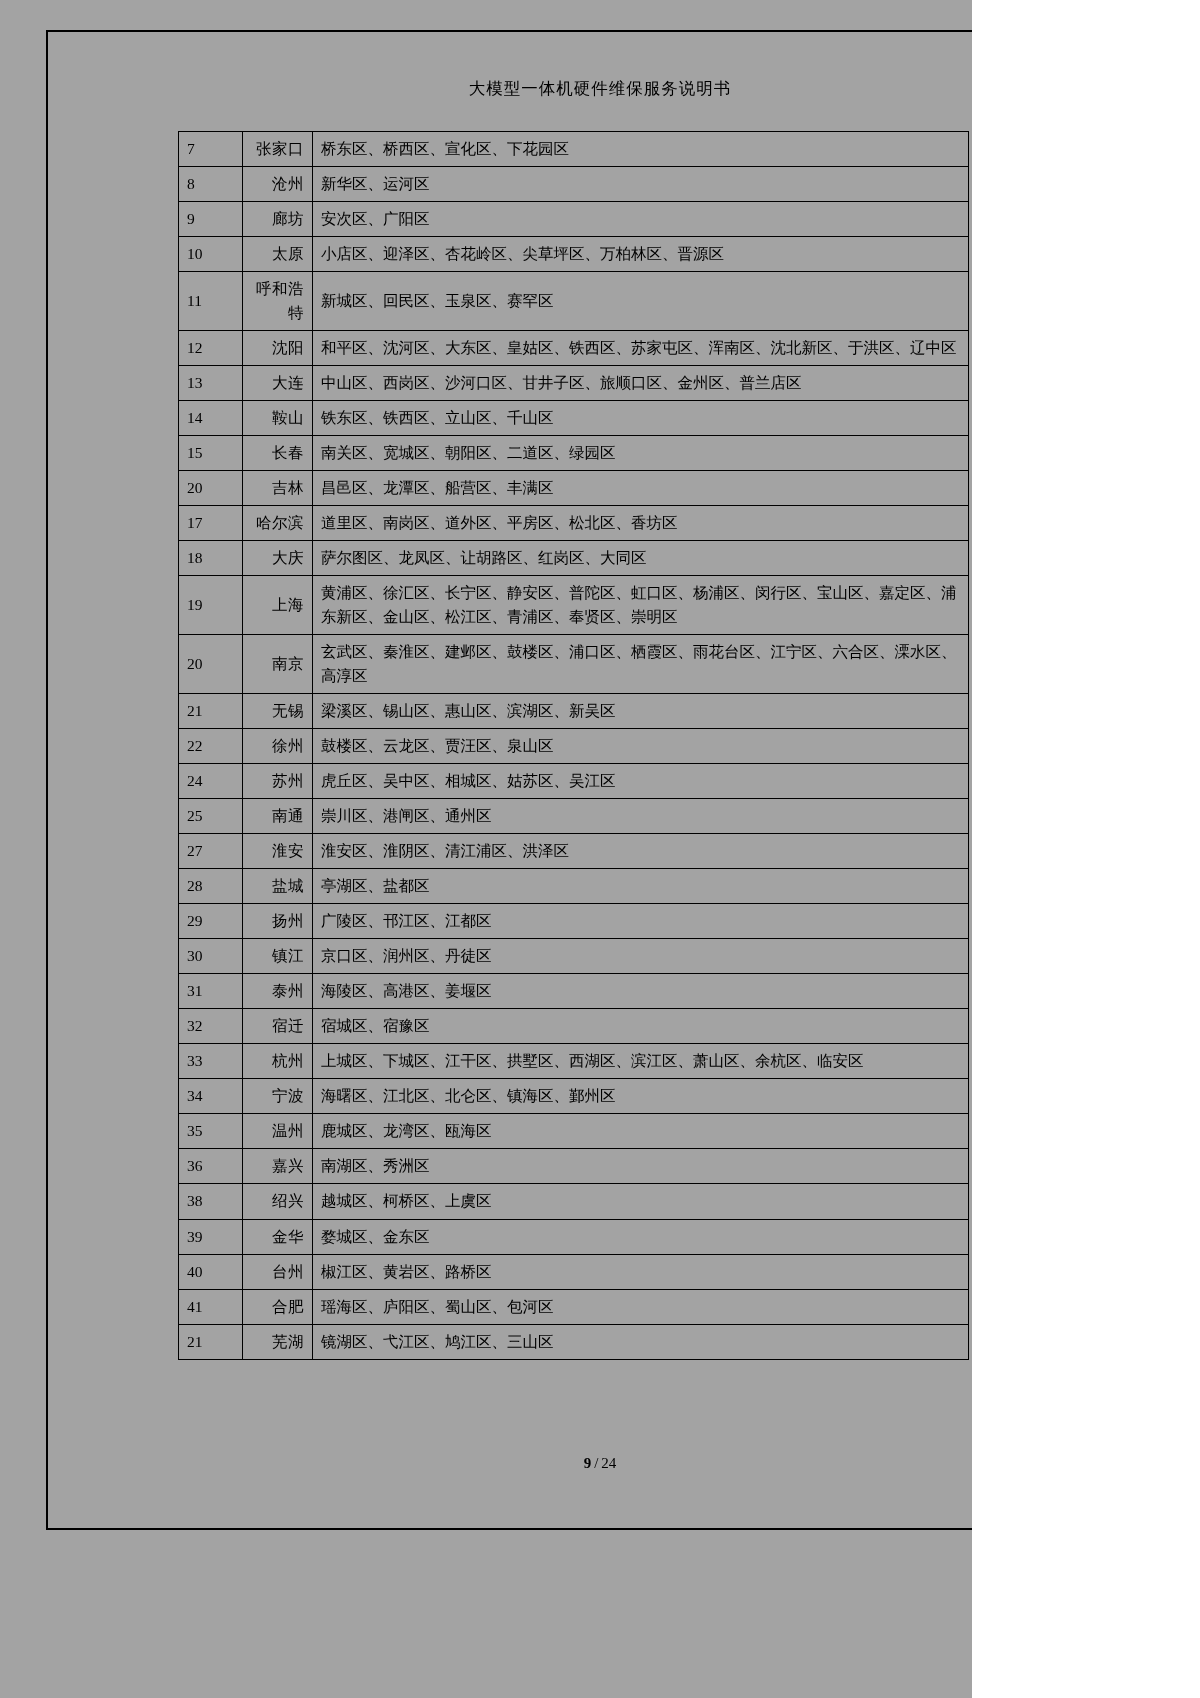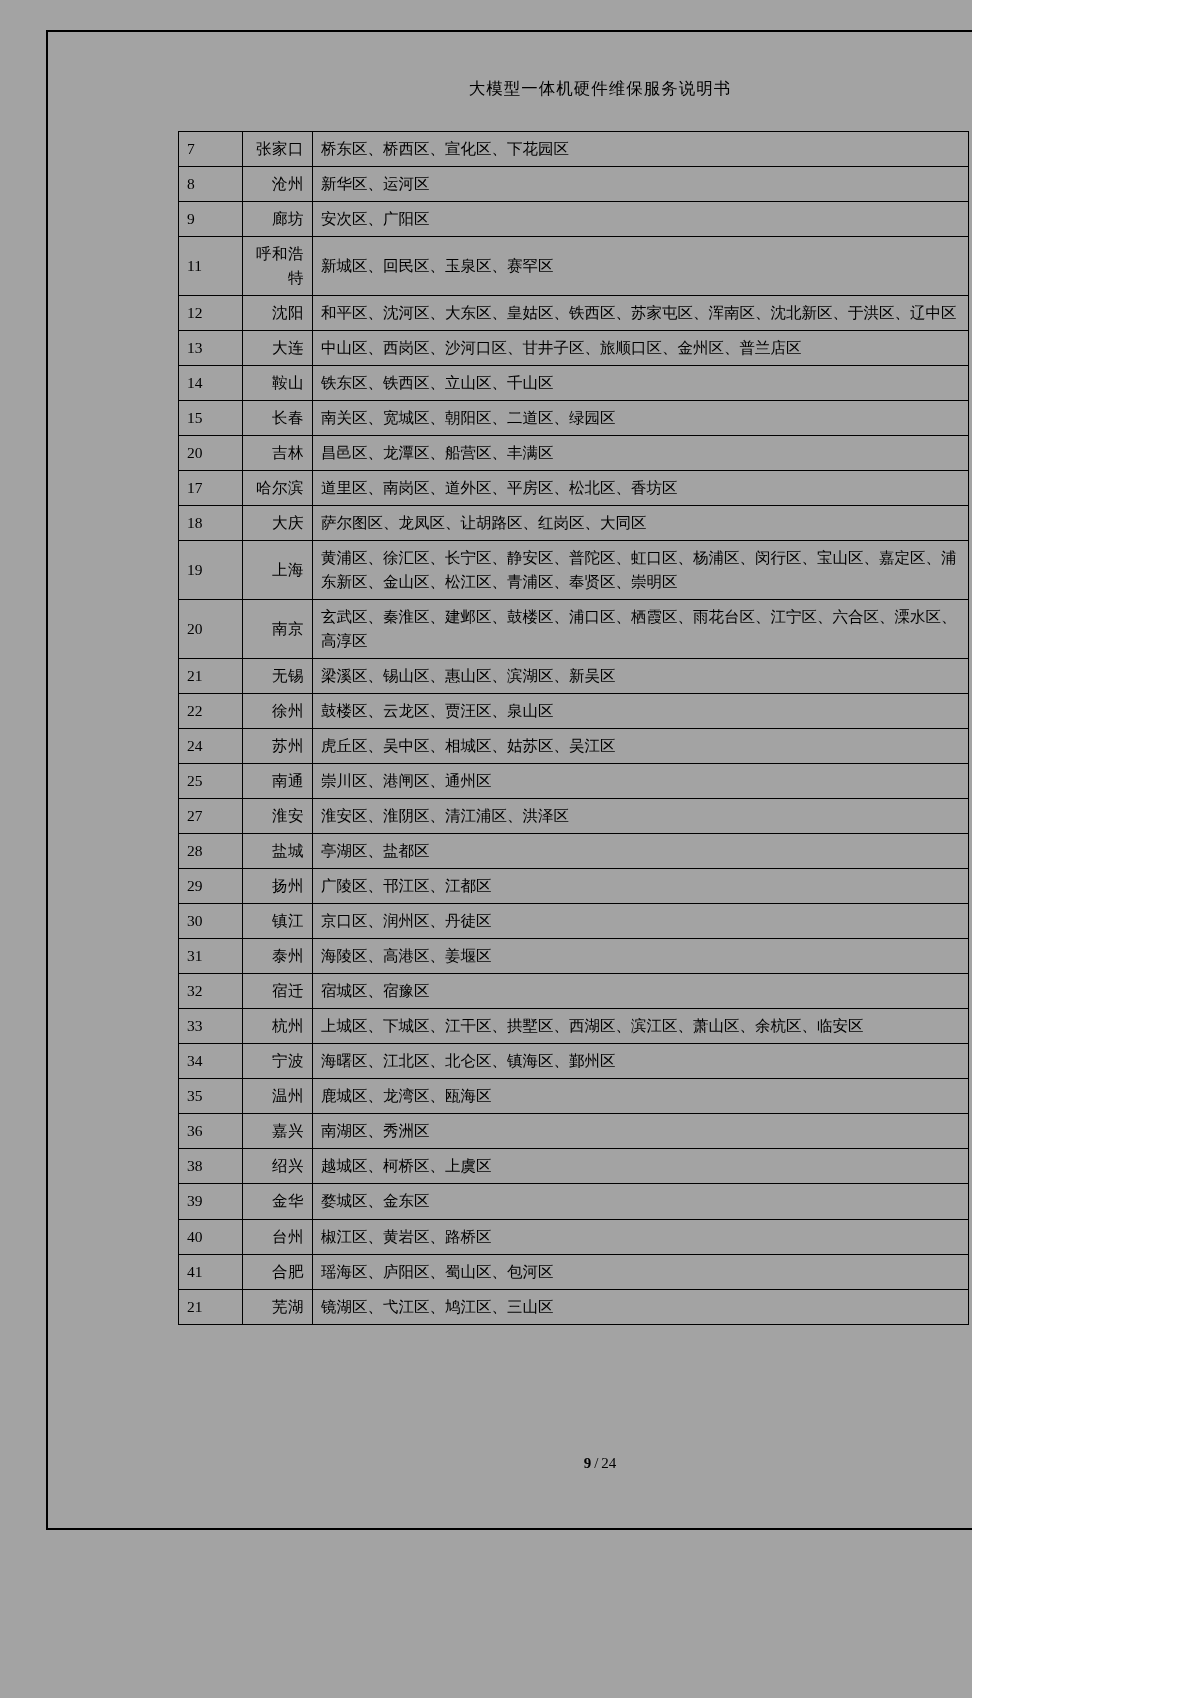--- a/index.html
+++ b/index.html
@@ -113,20 +113,25 @@
             <td class="col-no">8</td>
             <td class="col-city">沧州</td>
             <td class="col-districts">新华区、运河区</td>
           </tr>
           <tr>
             <td class="col-no">9</td>
             <td class="col-city">廊坊</td>
             <td class="col-districts">安次区、广阳区</td>
           </tr>
           <tr>
+            <td class="col-no">10</td>
+            <td class="col-city">太原</td>
+            <td class="col-districts">小店区、迎泽区、杏花岭区、尖草坪区、万柏林区、晋源区</td>
+          </tr>
+          <tr>
             <td class="col-no">11</td>
             <td class="col-city">呼和浩特</td>
             <td class="col-districts">新城区、回民区、玉泉区、赛罕区</td>
           </tr>
           <tr>
             <td class="col-no">12</td>
             <td class="col-city">沈阳</td>
             <td class="col-districts">和平区、沈河区、大东区、皇姑区、铁西区、苏家屯区、浑南区、沈北新区、于洪区、辽中区</td>
           </tr>
           <tr>

